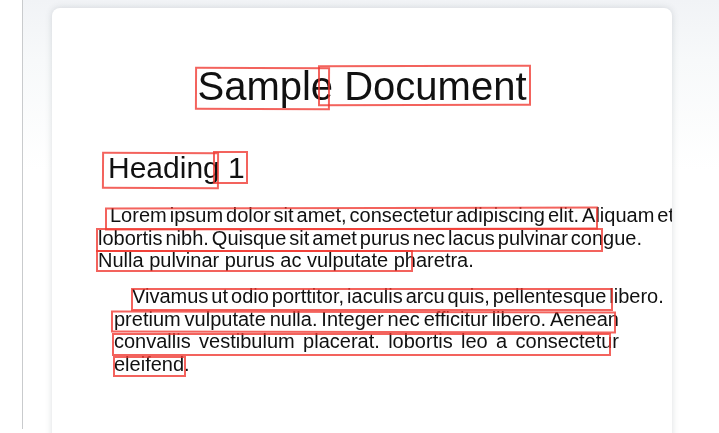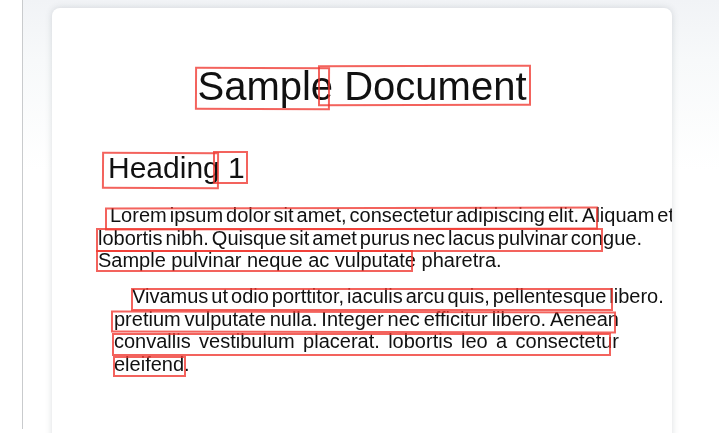--- a/index.html
+++ b/index.html
@@ -123,21 +123,21 @@
               <span>amet</span>
               <span>purus</span>
               <span>nec</span>
               <span>lacus</span>
               <span>pulvinar</span>
               <span>congue.</span>
             </div>
         </div>
         <div class="linewrap">
           <div class="ocr-box" style="left:-2px; top:1px; width:317px; height:22px;"></div>
-          <div class="pline">Sample pulvinar neque ac vulputate pharetra.</div>
+          <div class="pline">Nulla pulvinar purus ac vulputate pharetra.</div>
         </div>
       </div>
 
       <div class="paragraph p2">
         <div class="linewrap">
           <div class="ocr-box" style="left:17px; top:3px; width:482px; height:23px;"></div>
           <div class="pline" data-justify="true" style="padding-left:18px">
               <span>Vivamus</span>
               <span>ut</span>
               <span>odio</span>

